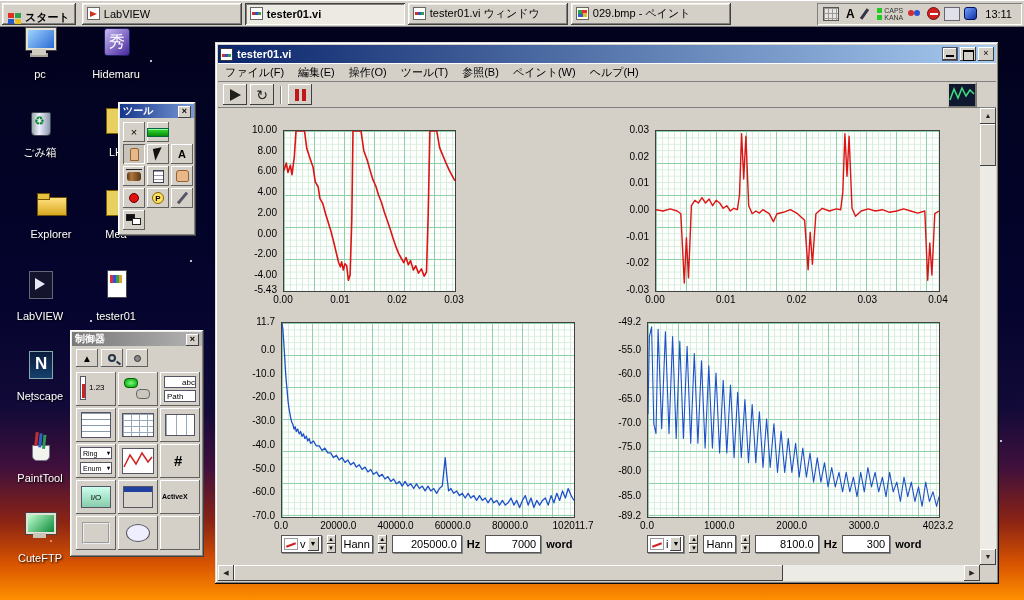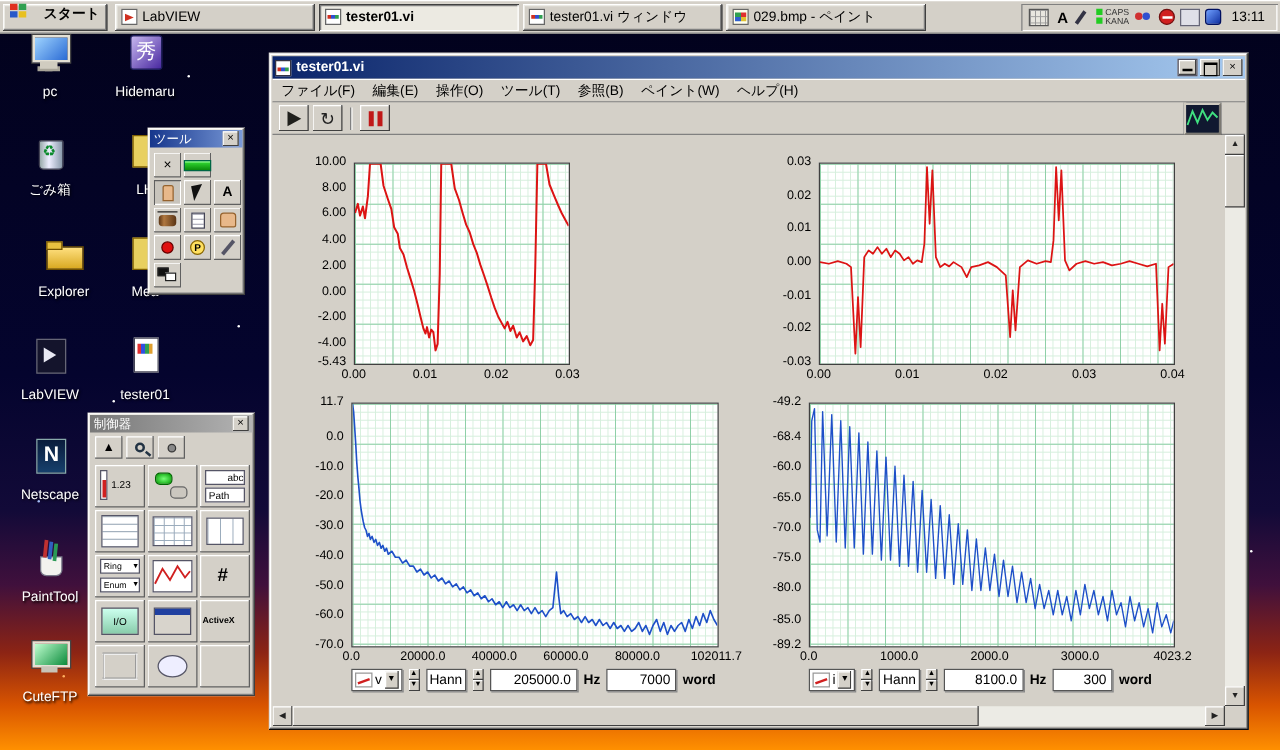--- a/index.html
+++ b/index.html
@@ -4,21 +4,21 @@
 <style>
 *{box-sizing:border-box;margin:0;padding:0}
 html,body{width:1024px;height:600px;overflow:hidden}
 #screen{position:relative;width:1024px;height:600px;font-family:"Liberation Sans",sans-serif;background:linear-gradient(180deg,#02021c 0%,#04042e 50%,#120a38 68%,#40103c 78%,#8c2414 87%,#d85400 94%,#ff9000 100%);}
 .r{background:#d4d0c8;box-shadow:inset -1px -1px 0 #404040,inset 1px 1px 0 #fff,inset -2px -2px 0 #808080,inset 2px 2px 0 #ecebe5}
 
 .stars{position:absolute;left:150px;top:60px;width:2px;height:2px;background:#fff;border-radius:50%;
 box-shadow:270px 30px #fff,460px 55px #cfe0ff,610px 20px #fff,20px 120px #9fb8ff,-60px 260px #fff,30px 330px #ffeedd,-90px 420px #cfd8ff,150px 440px #ffc080,390px 500px #ffda90,550px 10px #fff,250px 250px #fff,720px 260px #ffe0c0,850px 380px #fff,-100px 480px #ffb060,100px 505px #ffd080,500px 520px #ffe0a0,780px 505px #ffd890,180px 25px #fff,350px 80px #dfe8ff,40px 200px #fff,-120px 340px #aac4ff,820px 120px #fff}
 
 #taskbar{position:absolute;left:0;top:0;width:1024px;height:27px;background:#d4d0c8;box-shadow:inset 0 -1px 0 #808080,inset 0 1px 0 #fff;display:flex;align-items:center;padding:0 2px;z-index:50}
-#startbtn{height:22px;display:flex;align-items:flex-start;gap:13px;padding:0 6px;font-weight:bold;font-size:11px}
+#startbtn{height:22px;display:flex;align-items:flex-end;gap:3px;padding:0 6px;font-weight:bold;font-size:11px}
 .winflag{width:14px;height:12px;display:grid;grid-template-columns:6px 6px;grid-template-rows:5px 5px;gap:1px}
 .winflag span{display:block}
 #taskbtns{display:flex;gap:3px;margin-left:6px;flex:1}
 .taskbtn{height:22px;width:160px;display:flex;align-items:center;gap:4px;padding:0 5px;font-size:11px;overflow:hidden;white-space:nowrap}
 .taskbtn.active{background:#eceae2;box-shadow:inset 1px 1px 0 #404040,inset -1px -1px 0 #fff,inset 2px 2px 0 #808080;font-weight:bold}
 .tbic{width:13px;height:13px;flex:0 0 13px;border:1px solid #666;background:#fff;position:relative}
 .tbic.labview-icon{background:#fff}
 .tbic.labview-icon:after{content:"";position:absolute;left:2px;top:3px;border-left:7px solid #d03020;border-top:3px solid transparent;border-bottom:3px solid transparent}
 .tbic.vi-icon{background:#fff}
 .tbic.vi-icon:after{content:"";position:absolute;left:1px;top:4px;width:9px;height:3px;background:linear-gradient(90deg,#d03020 0 3px,#3050d0 3px 6px,#30a050 6px 9px)}
@@ -56,21 +56,21 @@
 .ic-vi:before{content:"";position:absolute;left:8px;top:0;width:18px;height:26px;background:#fff;border:1px solid #445}
 .ic-vi:after{content:"";position:absolute;left:11px;top:5px;width:12px;height:8px;background:linear-gradient(90deg,#e03030 0 3px,#3050e0 3px 6px,#30a050 6px 9px,#e0a030 9px 12px)}
 .ic-ns:before{content:"";position:absolute;left:6px;top:1px;width:22px;height:26px;background:linear-gradient(180deg,#0a1c3c,#16406c);border:1px solid #8aa}
 .ic-ns:after{content:"N";position:absolute;left:12px;top:4px;color:#fff;font-weight:bold;font-size:17px}
 .ic-paint:before{content:"";position:absolute;left:9px;top:13px;width:16px;height:14px;background:#f2f2ee;border:1px solid #778;border-radius:0 0 5px 5px}
 .ic-paint:after{content:"";position:absolute;left:12px;top:0;width:3px;height:14px;background:#c03030;box-shadow:4px 1px 0 #3060c0,8px 2px 0 #2a9a56;transform:rotate(6deg)}
 .ic-ftp:before{content:"";position:absolute;left:3px;top:1px;width:26px;height:17px;background:linear-gradient(135deg,#c0ffd0,#0a8a3a);border:2px solid #e4e0d4;box-shadow:0 0 0 1px #444}
 .ic-ftp:after{content:"";position:absolute;left:10px;top:21px;width:13px;height:5px;background:#c8c4b8}
 
 .palette{position:absolute;background:#d4d0c8;box-shadow:inset -1px -1px 0 #404040,inset 1px 1px 0 #fff,inset -2px -2px 0 #808080,inset 2px 2px 0 #ecebe5;padding:2px;z-index:5}
-.pal-title{height:14px;display:flex;align-items:center;padding:0 3px;color:#fff;font-size:10px;font-weight:normal}
+.pal-title{height:14px;display:flex;align-items:flex-end;padding:0 3px;color:#fff;font-size:10px;font-weight:bold}
 .pal-title.blue{background:linear-gradient(90deg,#16368c,#7a9ad8)}
 .pal-title.gray{background:linear-gradient(90deg,#787878,#b4b4b4)}
 .pal-x{margin-left:auto;width:13px;height:12px;font-size:9px;line-height:11px;text-align:center;color:#000;background:#d4d0c8;box-shadow:inset -1px -1px 0 #404040,inset 1px 1px 0 #fff}
 #tools-grid{display:grid;grid-template-columns:repeat(3,22px);gap:2px;padding:4px 3px}
 .tcell{width:22px;height:20px;display:flex;align-items:center;justify-content:center;background:#d4d0c8;box-shadow:inset -1px -1px 0 #606060,inset 1px 1px 0 #fff;position:relative;font-size:11px}
 .tcell.pressed{box-shadow:inset 1px 1px 0 #606060,inset -1px -1px 0 #fff;background:#c8c4bc}
 .tcell.wide2{grid-column:span 2}
 .tcell.wide3{grid-column:span 3}
 .greenbar{width:36px;height:9px;background:linear-gradient(#35e035,#0a8a0a);border:1px solid #064;box-shadow:inset 0 1px 0 #9f9}
 .finger{width:9px;height:13px;background:#e8b88a;border:1px solid #96632e;border-radius:2px 2px 0 0}
@@ -442,21 +442,21 @@
             <div class="xtick" style="left: 114.497px;">40000.0</div>
             <div class="xtick" style="left: 171.745px;">60000.0</div>
             <div class="xtick" style="left: 228.993px;">80000.0</div>
             <div class="xtick" style="left: 292px;">102011.7</div>
           </div>
       </div>
 
       <div class="graph" style="left:429px;top:214px;width:293px;height:196px">
         <div class="yticks">
             <div class="ytick" style="top: -5px;">-49.2</div>
-            <div class="ytick" style="top: 23.13px;">-68.4</div>
+            <div class="ytick" style="top: 23.13px;">-55.0</div>
             <div class="ytick" style="top: 47.38px;">-60.0</div>
             <div class="ytick" style="top: 71.63px;">-65.0</div>
             <div class="ytick" style="top: 95.88px;">-70.0</div>
             <div class="ytick" style="top: 120.13px;">-75.0</div>
             <div class="ytick" style="top: 144.38px;">-80.0</div>
             <div class="ytick" style="top: 168.63px;">-85.0</div>
             <div class="ytick" style="top: 189px;">-89.2</div>
           </div>
         <div class="plot">
             <svg width="291" height="194" style="position: absolute; left: 0px; top: 0px;">

